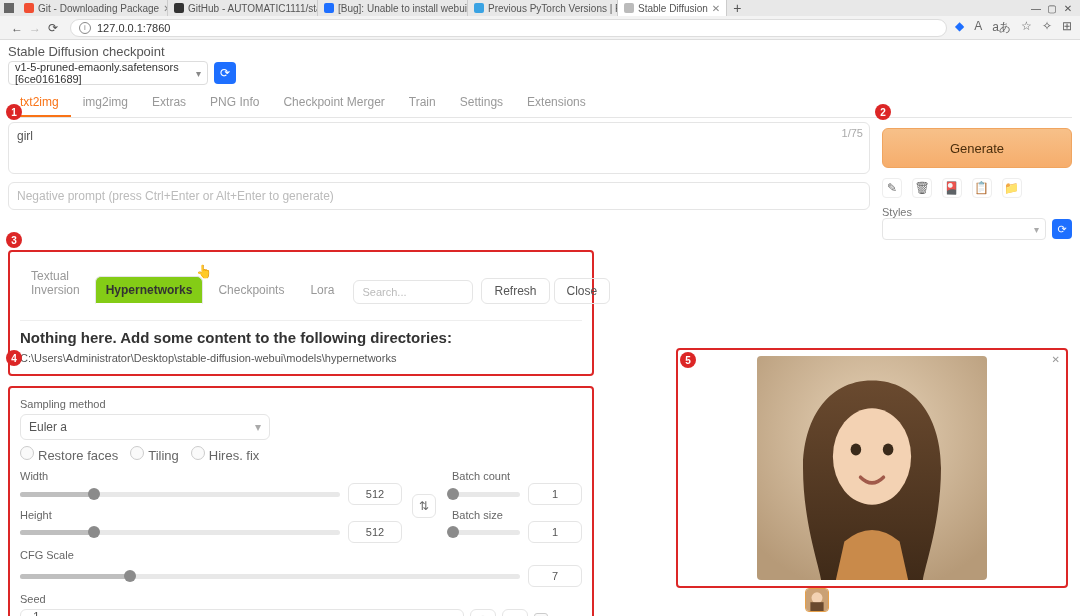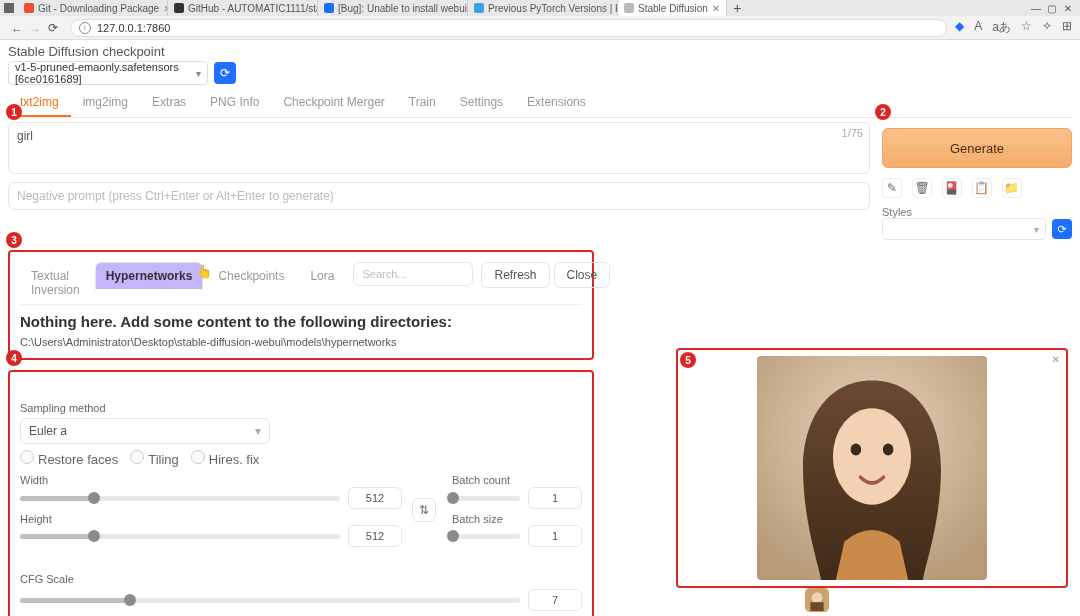--- a/index.html
+++ b/index.html
@@ -57,35 +57,35 @@
   .gen-btn { background: linear-gradient(#f7c089, #f6ad6c); border: 1px solid #f0a560; border-radius: 6px; height: 40px; display: flex; align-items: center; justify-content: center; font-size: 13px; color: #4b2e0c; cursor: pointer; margin-top: 6px; }
   .icon-row { display: flex; gap: 10px; margin-top: 10px; justify-content: flex-start; }
   .icon-row .ic { width: 20px; height: 20px; display: flex; align-items: center; justify-content: center; border: 1px solid #eee; border-radius: 4px; font-size: 12px; color: #666; }
   .styles-label { font-size: 11px; color: #777; margin-top: 8px; }
   .styles-row { display: flex; gap: 6px; align-items: center; }
   .styles-select { flex: 1; border: 1px solid #e5e5e5; border-radius: 4px; height: 22px; display: flex; align-items:center; justify-content:flex-end; padding: 0 6px; color:#aaa; font-size:10px;}
   .styles-refresh { width: 20px; height: 20px; background: #1e6fff; border-radius: 4px; color: #fff; display:flex;align-items:center;justify-content:center; font-size:11px;}
 
   
   .extra-panel { border: 2px solid #dc2626; border-radius: 4px; padding: 10px; margin-top: 10px; width: 586px; }
-  .en-tabs { display: flex; align-items: flex-start; gap: 4px; border-bottom: 1px solid #eee; padding-bottom: 0; }
+  .en-tabs { display: flex; align-items: flex-end; gap: 4px; border-bottom: 1px solid #eee; padding-bottom: 16px; }
   .en-tabs .en-tab { padding: 6px 10px; font-size: 12px; color: #999; cursor: pointer; border: 1px solid transparent; border-radius: 6px 6px 0 0; }
-  .en-tabs .en-tab.active { color: #333; font-weight: 600; border: 1px solid #e5e5e5; border-bottom-color: #fff; background: #c4b5fd; }
+  .en-tabs .en-tab.active { color: #333; font-weight: 600; border: 1px solid #e5e5e5; border-bottom-color: #fff; background: #84cc16; }
   .en-tabs .search { flex: 0 0 120px; border: 1px solid #e5e5e5; border-radius: 6px; height: 24px; font-size: 11px; padding: 0 8px; color: #bbb; display:flex;align-items:center; margin-left:4px;}
   .en-tabs .btn { border: 1px solid #e5e5e5; border-radius: 6px; height: 26px; padding: 0 12px; font-size: 12px; color: #555; display:flex;align-items:center; cursor:pointer; }
   .en-body { padding-top: 8px; }
   .en-title { font-size: 15px; font-weight: 600; color: #333; margin-bottom: 6px; }
   .en-path  { font-size: 11px; color: #555; }
   .cursor-hand { position: absolute; left: 196px; top: 264px; font-size: 13px; color: #333; pointer-events:none; }
 
   
   .settings-panel { border: 2px solid #dc2626; border-radius: 4px; padding: 10px; margin-top: 10px; display: flex; flex-direction: column; gap: 6px; width: 586px; }
   .sp-row { display: flex; gap: 16px; }
   .field { flex: 1; }
-  .field label { font-size: 11px; color: #666; display: block; margin-bottom: 4px; margin-top: 20px; }
+  .field label { font-size: 11px; color: #666; display: block; margin-bottom: 4px; }
   .sel { border: 1px solid #e5e5e5; border-radius: 6px; height: 26px; font-size: 12px; padding: 0 8px; display: flex; align-items: center; justify-content: space-between; color: #555; }
   .slider-row { display: flex; align-items: center; gap: 8px; }
   .slider { flex: 1; height: 5px; background: #e8e8e8; border-radius: 3px; position: relative; }
   .slider .fill { position: absolute; left: 0; top: 0; bottom: 0; background: #bfbfbf; border-radius: 3px; }
   .slider .knob { position: absolute; top: 50%; transform: translate(-50%, -50%); width: 12px; height: 12px; background: #8b8b8b; border-radius: 50%; }
   .numbox { width: 54px; text-align: center; border: 1px solid #e5e5e5; border-radius: 6px; height: 22px; font-size: 11px; color: #555; display:flex;align-items:center;justify-content:center; }
 
   .chkline { display: flex; gap: 12px; align-items: center; font-size: 13px; color: #666; }
   .chk { width: 14px; height: 14px; border: 1px solid #ccc; border-radius: 50%; display: inline-block; margin-right: 4px; background: #fafafa;}
 

